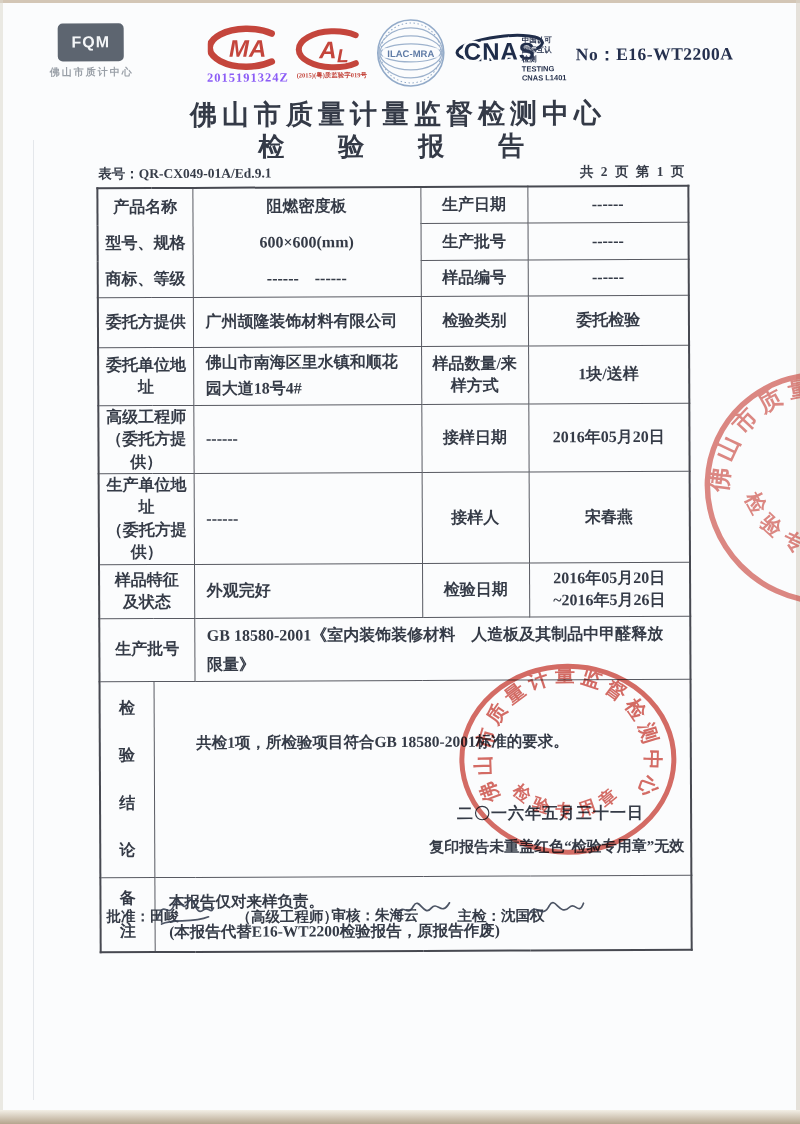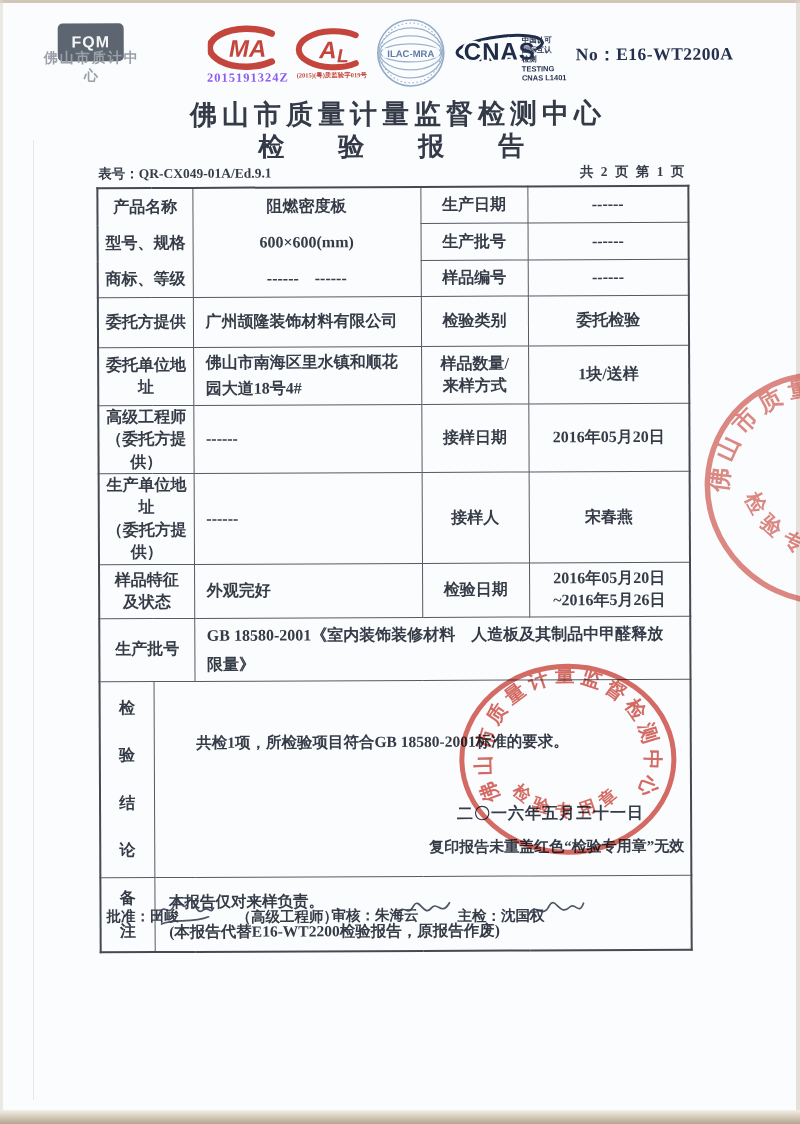--- a/index.html
+++ b/index.html
@@ -11,21 +11,21 @@
   .edge-right { position:absolute; right:0; top:0; width:4px; height:1124px; background:#d9d3c8; opacity:.65; }
   .edge-left { position:absolute; left:0; top:0; width:3px; height:1124px; background:#ddd8cd; opacity:.55; }
   .scan-line { position:absolute; left:33px; top:140px; width:1px; height:960px; background:#b9bfc9; opacity:.35; }
   .content { position:absolute; left:0; top:0; width:800px; height:1124px; transform:rotate(-0.25deg); color:#373d49; }
 
   
   .abs { position:absolute; }
   .fqm-box { left:60px; top:22px; width:66px; height:38px; background:#5d6570; border-radius:5px;
              color:#f4f6f8; font-family:"Liberation Sans",sans-serif; font-weight:bold; font-size:16px;
              display:flex; align-items:center; justify-content:center; letter-spacing:1px; }
-  .fqm-cap { left:44px; top:48px; width:100px; text-align:center; font-size:14px; font-weight:bold;
+  .fqm-cap { left:44px; top:64px; width:100px; text-align:center; font-size:10px; font-weight:bold;
              color:#9aa0a8; letter-spacing:2px; }
   .cma-num { left:204px; top:70px; width:92px; text-align:center; font-size:12.5px; font-weight:bold;
              color:#8b5cf6; letter-spacing:1px; }
   .cal-num { left:288px; top:71px; width:92px; text-align:center; font-size:6.5px; font-weight:bold; color:#c4453c; }
   .cnas-block { left:524px; top:36px; font-family:"Liberation Sans",sans-serif; font-size:7.5px;
                 line-height:9.5px; color:#2a3550; font-weight:bold; }
   .no-line { left:578px; top:43px; font-size:17.5px; font-weight:bold; color:#25304e; letter-spacing:.5px; }
 
   .title-org { left:0; top:96px; width:800px; text-align:center; font-size:27px; font-weight:bold;
                letter-spacing:5px; color:#343a47; }
@@ -152,21 +152,21 @@
       </tr>
       <tr style="height:50px">
         <td class="lab" colspan="2">委托方提供</td>
         <td class="vall">广州颉隆装饰材料有限公司</td>
         <td class="lab">检验类别</td>
         <td class="valc">委托检验</td>
       </tr>
       <tr style="height:54px">
         <td class="lab" colspan="2">委托单位地址</td>
         <td class="vall" style="line-height:1.65">佛山市南海区里水镇和顺花园大道18号4#</td>
-        <td class="lab" style="padding:0 12px">样品数量/来样方式</td>
+        <td class="lab" style="padding:0 4px">样品数量/来样方式</td>
         <td class="valc">1块/送样</td>
       </tr>
       <tr style="height:52px">
         <td class="lab" colspan="2">
           <div>高级工程师</div>
           <div>（委托方提供）</div>
         </td>
         <td class="vall">------</td>
         <td class="lab">接样日期</td>
         <td class="valc">2016年05月20日</td>

